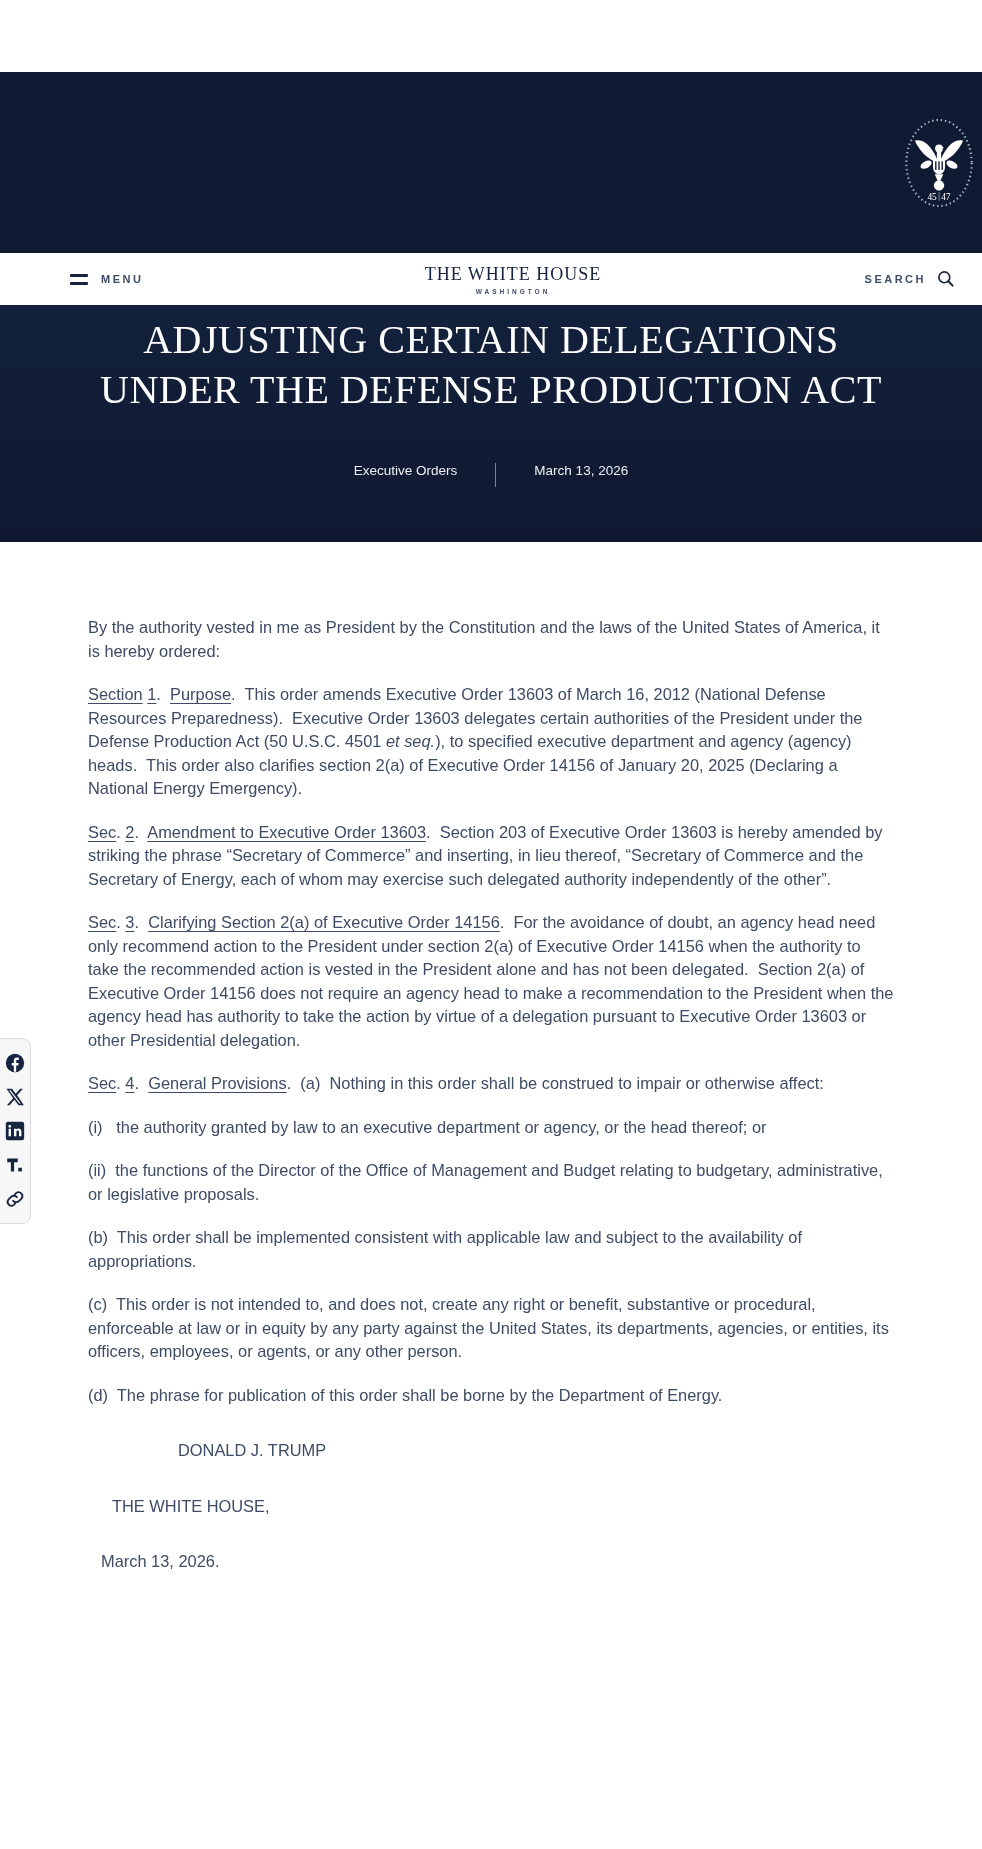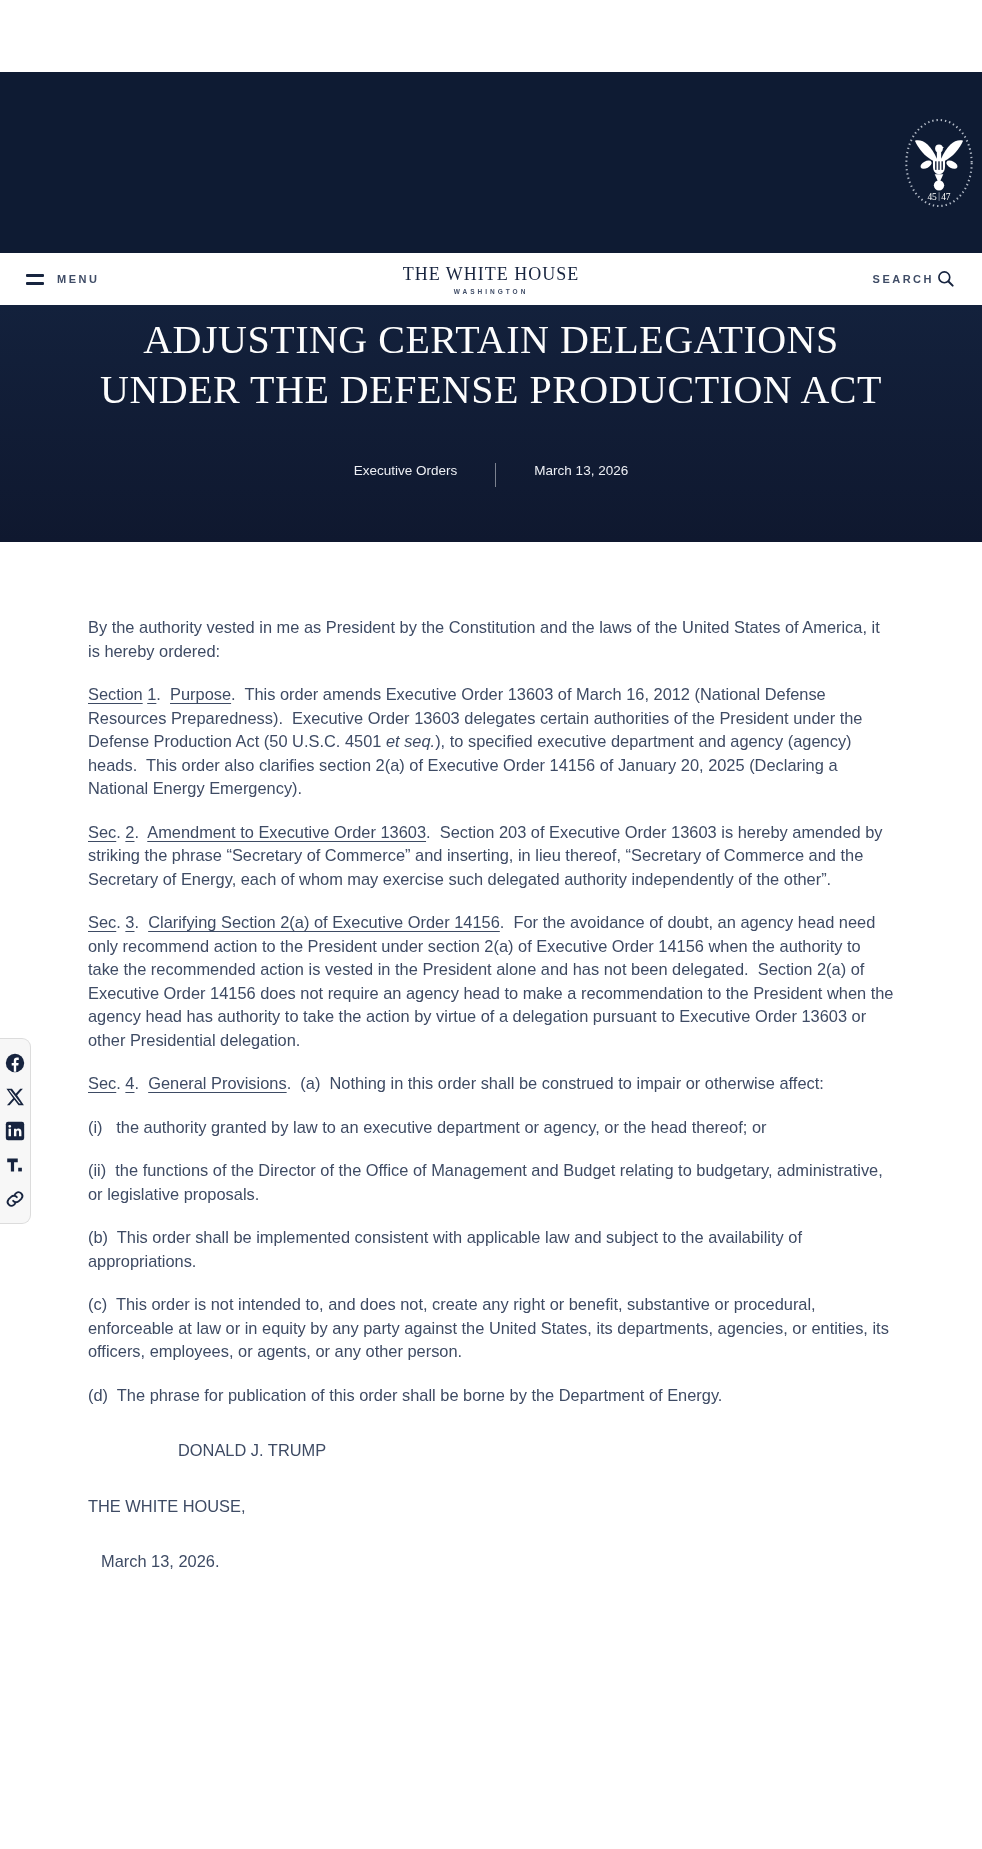--- a/index.html
+++ b/index.html
@@ -16,39 +16,40 @@
     height:181px; background:#0e1b33;
     display:flex; align-items:center; justify-content:flex-end;
   }
   .seal { width:86px; height:104px; display:block; }
 
   
   .navbar {
     height:52px; background:#ffffff; position:relative;
     display:flex; align-items:center; justify-content:space-between;
     padding:0 26px;
+    margin-left:44px;
   }
   .nav-left { display:flex; align-items:center; gap:13px; cursor:pointer; }
   .burger { display:flex; flex-direction:column; gap:5px; width:18px; }
   .burger span { display:block; height:3px; background:#17243f; border-radius:1px; }
   .nav-label {
     font-size:11px; letter-spacing:2.5px; color:#3f4c66; font-weight:700;
   }
   .brand {
     position:absolute; left:50%; top:50%; transform:translate(-50%,-50%);
     text-align:center; cursor:pointer;
   }
   .brand-title {
     font-family:"Liberation Serif", serif; font-size:18px; letter-spacing:1px;
     color:#17243f; white-space:nowrap;
   }
   .brand-sub {
     font-size:6.5px; letter-spacing:3px; color:#3f4c66; margin-top:3px; font-weight:700;
   }
-  .nav-right { display:flex; align-items:center; gap:2px; cursor:pointer; }
+  .nav-right { display:flex; align-items:center; gap:10px; cursor:pointer; }
   .search-icon-svg { width:20px; height:20px; display:block; }
 
   
   .hero {
     height:237px; background:linear-gradient(180deg,#13213c 0%, #0f182f 100%);
     color:#ffffff; text-align:center; padding-top:10px;
   }
   .hero-title {
     font-family:"Liberation Serif", serif; font-weight:400;
     font-size:40px; line-height:50px; letter-spacing:0.5px;
@@ -66,21 +67,21 @@
   .article-wrap { padding:74px 0 40px 0; }
   .article { max-width:806px; margin:0 auto; color:#3e4b64; }
   .para {
     font-size:16.4px; line-height:23.5px; margin-top:20px;
     white-space:pre-wrap;
   }
   .para:first-child { margin-top:0; }
   .para .u { text-decoration:underline; text-underline-offset:3px; text-decoration-thickness:1px; }
   .para .i { font-style:italic; }
   .para.signature { margin-top:32px; padding-left:90px; }
-  .para.closing  { margin-top:32px; }
+  .para.closing  { margin-top:32px;margin-left:24px; }
   .para.dateline { margin-top:32px; padding-left:13px; }
 
   
   .share-rail {
     position:absolute; left:0; top:1038px; width:31px;
     background:#f7f7f7; border:1px solid #dcdcdc; border-left:none;
     border-radius:0 9px 9px 0;
     display:flex; flex-direction:column; align-items:center;
     padding:13px 0; gap:12px;
   }

